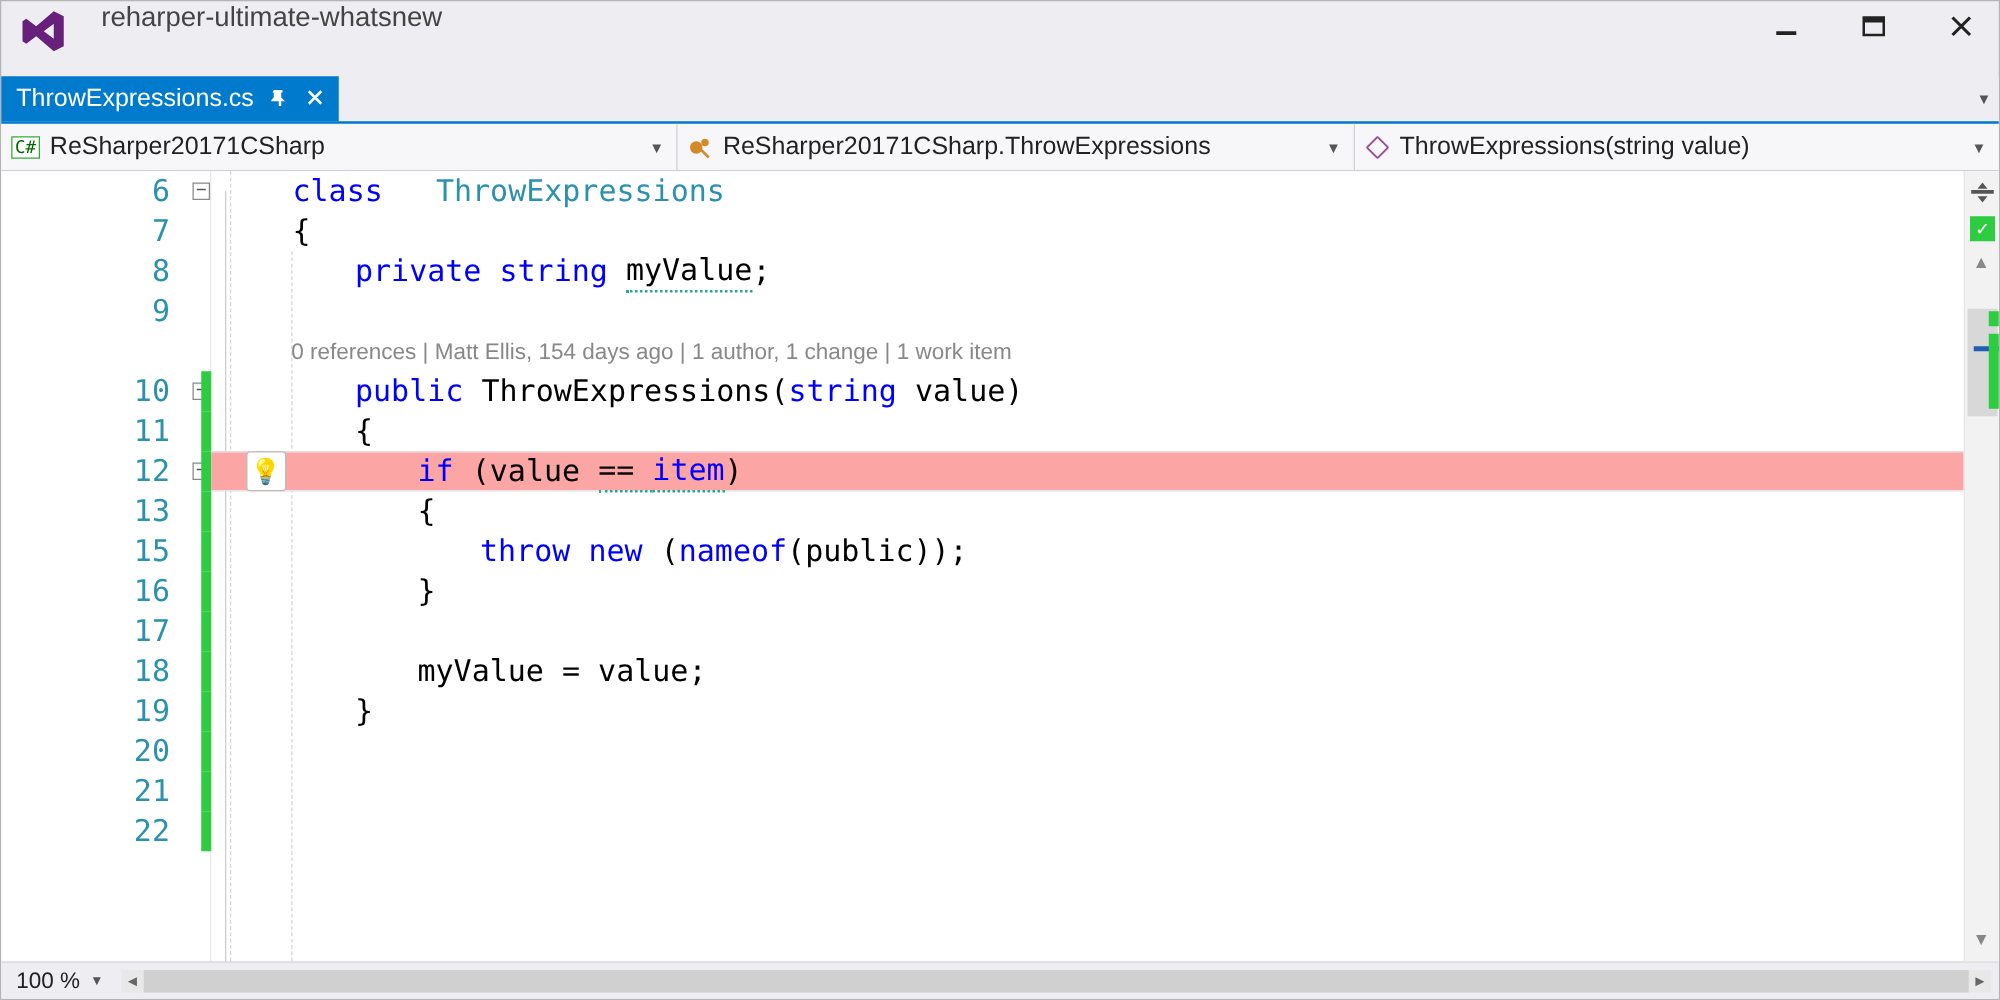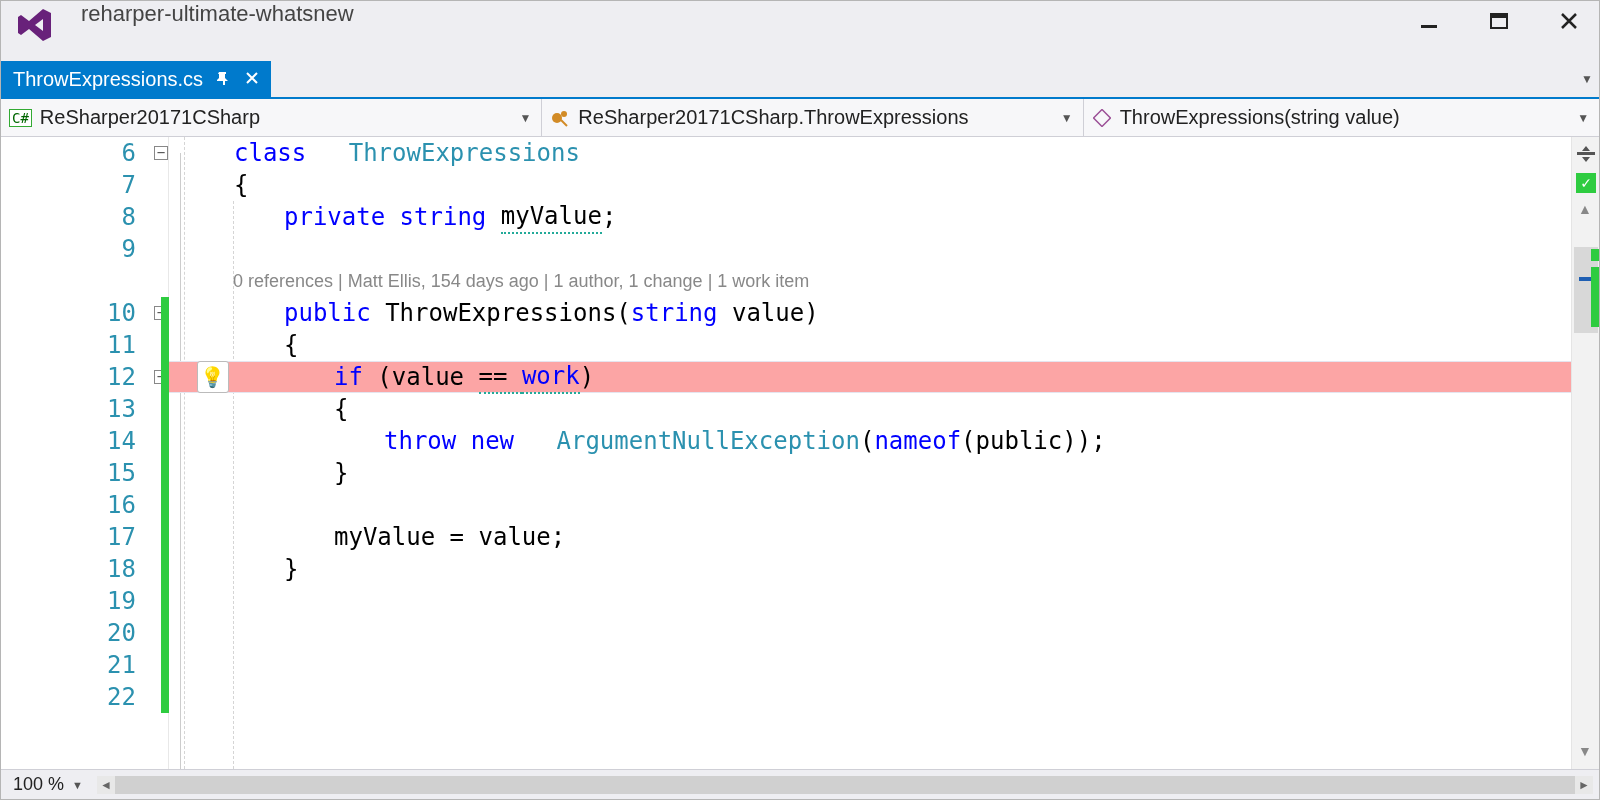--- a/index.html
+++ b/index.html
@@ -180,25 +180,20 @@
           <span class="linenum">12</span>
           <div class="fold">−</div>
           <div class="change-green"></div>
         </div>
         <div class="gutter-line">
           <span class="linenum">13</span>
           <div style="width: 20px;"></div>
           <div class="change-green"></div>
         </div>
         <div class="gutter-line">
-          <span class="linenum">14</span>
-          <div style="width: 20px;"></div>
-          <div class="change-green"></div>
-        </div>
-        <div class="gutter-line">
           <span class="linenum">15</span>
           <div style="width: 20px;"></div>
           <div class="change-green"></div>
         </div>
         <div class="gutter-line">
           <span class="linenum">16</span>
           <div style="width: 20px;"></div>
           <div class="change-green"></div>
         </div>
         <div class="gutter-line">
@@ -237,23 +232,23 @@
       <div class="indent-guide" style="left:15px;"></div>
       <div class="indent-guide" style="left:64px; top:64px;"></div>
       <div class="code" id="code">
           <div class="line" style="padding-left: 65px; position: relative;"><span class="kw">class </span><span class="type">ThrowExpressions</span></div>
           <div class="line" style="padding-left: 65px; position: relative;"><span class="ident">{</span></div>
           <div class="line" style="padding-left: 115px; position: relative;"><span class="kw">private </span><span class="kw">string </span><span class="ident squiggle">myValue</span><span class="ident">;</span></div>
           <div class="line" style="padding-left: 115px; position: relative;"></div>
           <div class="codelens-line">0 references | Matt Ellis, 154 days ago | 1 author, 1 change | 1 work item</div>
           <div class="line" style="padding-left: 115px; position: relative;"><span class="kw">public </span><span class="ident">ThrowExpressions(</span><span class="kw">string </span><span class="ident">value)</span></div>
           <div class="line" style="padding-left: 115px; position: relative;"><span class="ident">{</span></div>
-          <div class="line highlight-line" style="padding-left: 165px; position: relative;"><span class="kw">if </span><span class="ident">(value </span><span class="ident squiggle">== </span><span class="kw squiggle">work</span><span class="ident">)</span></div>
+          <div class="line highlight-line" style="padding-left: 165px; position: relative;"><span class="kw">if </span><span class="ident">(value </span><span class="ident squiggle">== </span><span class="kw squiggle">item</span><span class="ident">)</span></div>
           <div class="line" style="padding-left: 165px; position: relative;"><span class="ident">{</span></div>
-          <div class="line" style="padding-left: 215px; position: relative;"><span class="kw">throw </span><span class="kw">new </span><span class="type">ArgumentNullException</span><span class="ident">(</span><span class="kw">nameof</span><span class="ident">(public));</span></div>
+          <div class="line" style="padding-left: 215px; position: relative;"><span class="kw">throw </span><span class="kw">new </span><span class="ident">(</span><span class="kw">nameof</span><span class="ident">(public));</span></div>
           <div class="line" style="padding-left: 165px; position: relative;"><span class="ident">}</span></div>
           <div class="line" style="padding-left: 15px; position: relative;"></div>
           <div class="line" style="padding-left: 165px; position: relative;"><span class="ident">myValue = value;</span></div>
           <div class="line" style="padding-left: 115px; position: relative;"><span class="ident">}</span></div>
           <div class="line" style="padding-left: 15px; position: relative;"></div>
           <div class="line" style="padding-left: 15px; position: relative;"></div>
           <div class="line" style="padding-left: 15px; position: relative;"></div>
           <div class="line" style="padding-left: 15px; position: relative;"></div>
         </div>
     </div>

